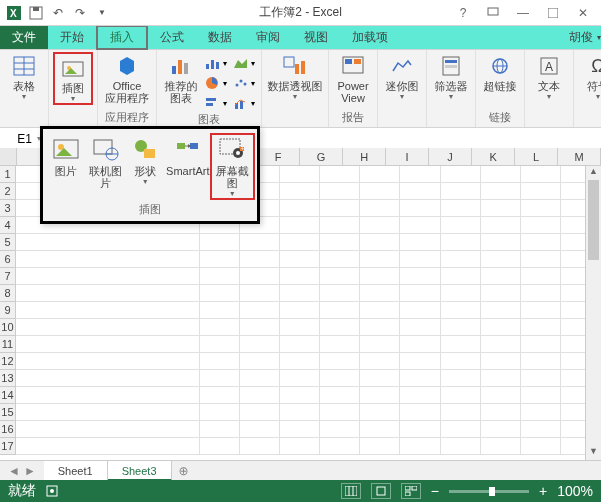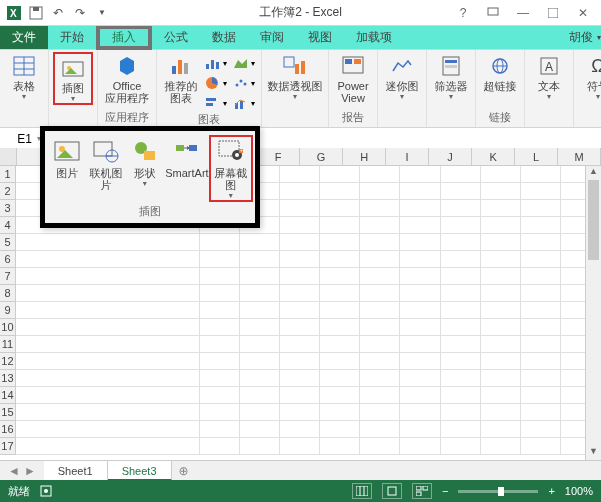--- a/index.html
+++ b/index.html
@@ -12,21 +12,21 @@
 .excel-logo { color: #217346; font-weight: bold; }
 .title-text { position: absolute; left: 50%; transform: translateX(-50%); color: #444; text-align: center; }
 .win-controls { margin-left: auto; display: flex; gap: 2px; padding-right: 4px; }
 .win-btn { width: 28px; height: 20px; display: flex; align-items: center; justify-content: center; color: #666; }
 
 
 .tabrow { height: 24px; background: #5eead4; display: flex; align-items: stretch; border-bottom: 1px solid #d4d4d4; }
 .tab { padding: 0 12px; display: flex; align-items: center; color: #444; cursor: pointer; }
 .tab-file { background: #217346; color: #fff; }
 .tab-active { color: #217346; }
-.tab-insert-box { border: 4px solid #737373; margin: -1px 0; }
+.tab-insert-box { border: 2px solid #737373; margin: -1px 0; }
 .user-area { margin-left: auto; display: flex; align-items: center; padding-right: 0; color: #444; gap: 4px; }
 
 
 .ribbon { height: 78px; background: #f3f3f3; display: flex; border-bottom: 1px solid #d4d4d4; }
 .rgroup { display: flex; flex-direction: column; border-right: 1px solid #e0e0e0; padding: 2px 4px 0; }
 .rgroup-body { flex: 1; display: flex; align-items: flex-start; gap: 2px; }
 .rgroup-label { text-align: center; font-size: 11px; color: #666; padding-bottom: 2px; }
 .big-btn { display: flex; flex-direction: column; align-items: center; width: 40px; padding-top: 2px; cursor: pointer; }
 .big-btn .ic { width: 24px; height: 24px; display: flex; align-items: center; justify-content: center; margin-bottom: 2px; }
 .big-btn .lbl { font-size: 11px; text-align: center; color: #444; line-height: 12px; }
@@ -36,21 +36,21 @@
 .highlight-box { border: 2px solid #d92e2e; }
 
 
 .fbar { height: 22px; display: flex; align-items: stretch; border-bottom: 1px solid #d4d4d4; }
 .namebox { width: 44px; border-right: 1px solid #d4d4d4; display: flex; align-items: center; padding-left: 6px; position: relative; justify-content: center; }
 .namebox .dd { position: absolute; right: 2px; font-size: 8px; color: #888; }
 .fxbtn { width: 28px; display: flex; align-items: center; justify-content: center; color: #888; font-style: italic; border-right: 1px solid #d4d4d4; }
 .formula-input { flex: 1; border: none; padding-left: 4px; }
 
 
-.dropdown-panel { position: absolute; top: 126px; left: 40px; width: 220px; background: #f3f3f3; border: 5px solid #000000; box-shadow: 2px 2px 6px rgba(0,0,0,0.2); z-index: 10; }
+.dropdown-panel { position: absolute; top: 126px; left: 40px; width: 220px; background: #f3f3f3; border: 3px solid #000000; box-shadow: 2px 2px 6px rgba(0,0,0,0.2); z-index: 10; }
 .dd-body { display: flex; padding: 6px 4px 2px; gap: 2px; }
 .dd-item { display: flex; flex-direction: column; align-items: center; width: 40px; }
 .dd-item .ic { width: 28px; height: 28px; display: flex; align-items: center; justify-content: center; }
 .dd-item .lbl { font-size: 11px; color: #444; text-align: center; line-height: 12px; margin-top: 2px; }
 .dd-item .caret { font-size: 8px; color: #666; }
 .dd-label { text-align: center; font-size: 11px; color: #666; padding: 2px 0 4px; border-top: 0; }
 .dd-highlight { border: 2px solid #d92e2e; margin: -2px; }
 
 
 .grid { position: absolute; top: 148px; left: 0; right: 0; bottom: 42px; overflow: hidden; }
@@ -66,21 +66,21 @@
 
 
 .sheettabs { position: absolute; bottom: 22px; left: 0; right: 0; height: 20px; background: #f0f0f0; display: flex; align-items: center; border-top: 1px solid #ccc; }
 .sheet-nav { display: flex; gap: 4px; padding: 0 8px; color: #888; }
 .sheet-tab { padding: 0 14px; height: 20px; line-height: 20px; border-right: 1px solid #ccc; background: #fff; color: #444; font-size: 11px; }
 .sheet-tab.active { border-bottom: 2px solid #217346; color: #217346; }
 .sheet-add { width: 24px; text-align: center; color: #888; }
 .hscroll { flex: 1; height: 14px; margin: 0 4px; background: #f0f0f0; position: relative; }
 
 
-.statusbar { position: absolute; bottom: 0; left: 0; right: 0; height: 22px; background: #217346; color: #fff; display: flex; align-items: center; font-size: 11px; padding: 0 8px; gap: 10px; }
+.statusbar { position: absolute; bottom: 0; left: 0; right: 0; height: 22px; background: #217346; color: #fff; display: flex; align-items: center; font-size: 14px; padding: 0 8px; gap: 10px; }
 .statusbar .spacer { flex: 1; }
 .view-btn { width: 20px; height: 16px; border: 1px solid rgba(255,255,255,0.4); display: flex; align-items: center; justify-content: center; }
 .zoom-slider { width: 80px; height: 3px; background: rgba(255,255,255,0.4); position: relative; }
 .zoom-slider .handle { position: absolute; left: 50%; top: -3px; width: 6px; height: 9px; background: #fff; }
 
 svg { display: block; }
 </style>
 </head>
 <body>
 

